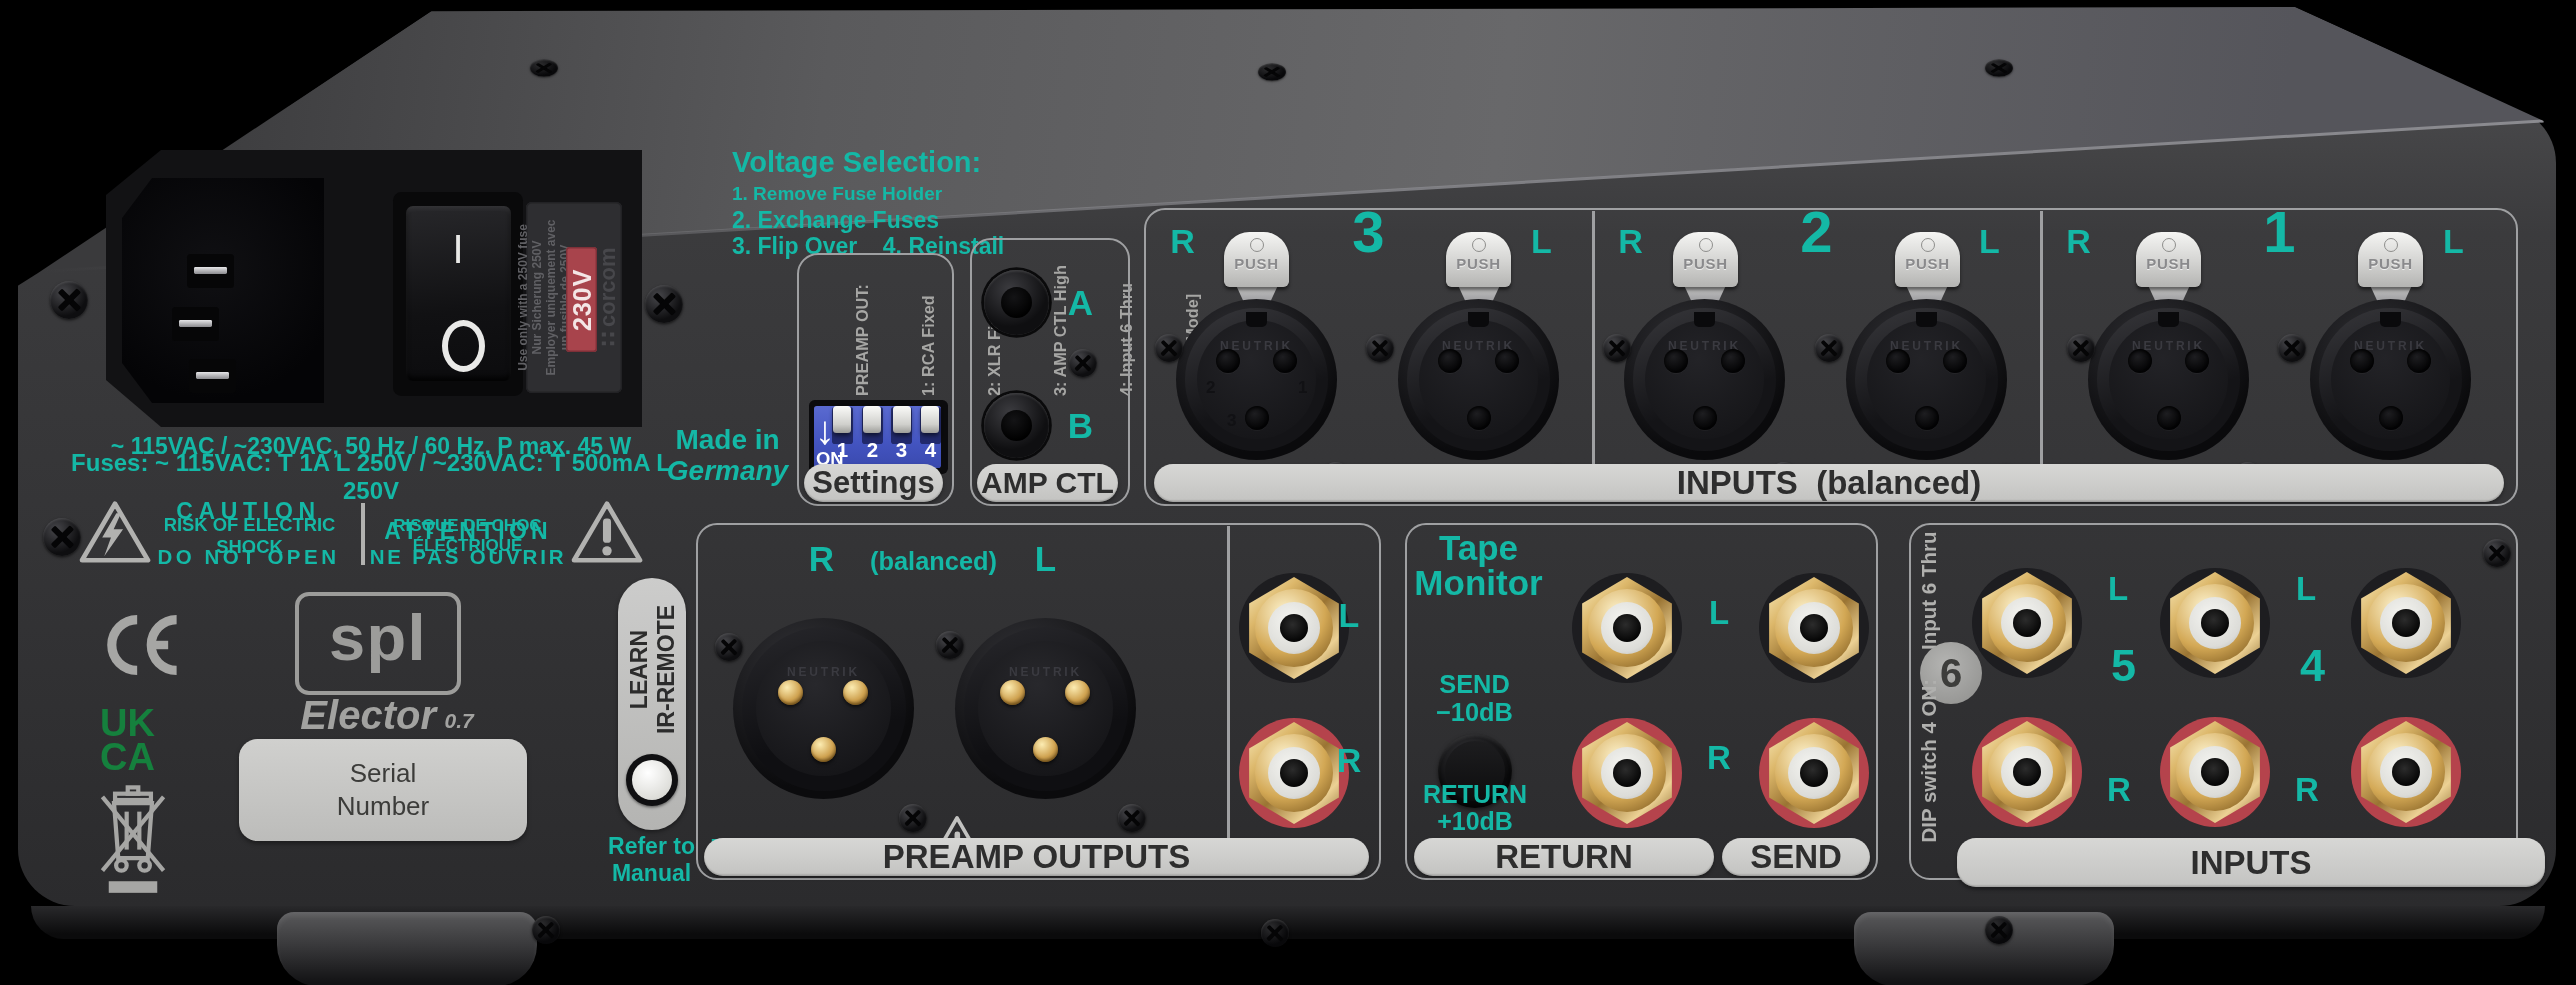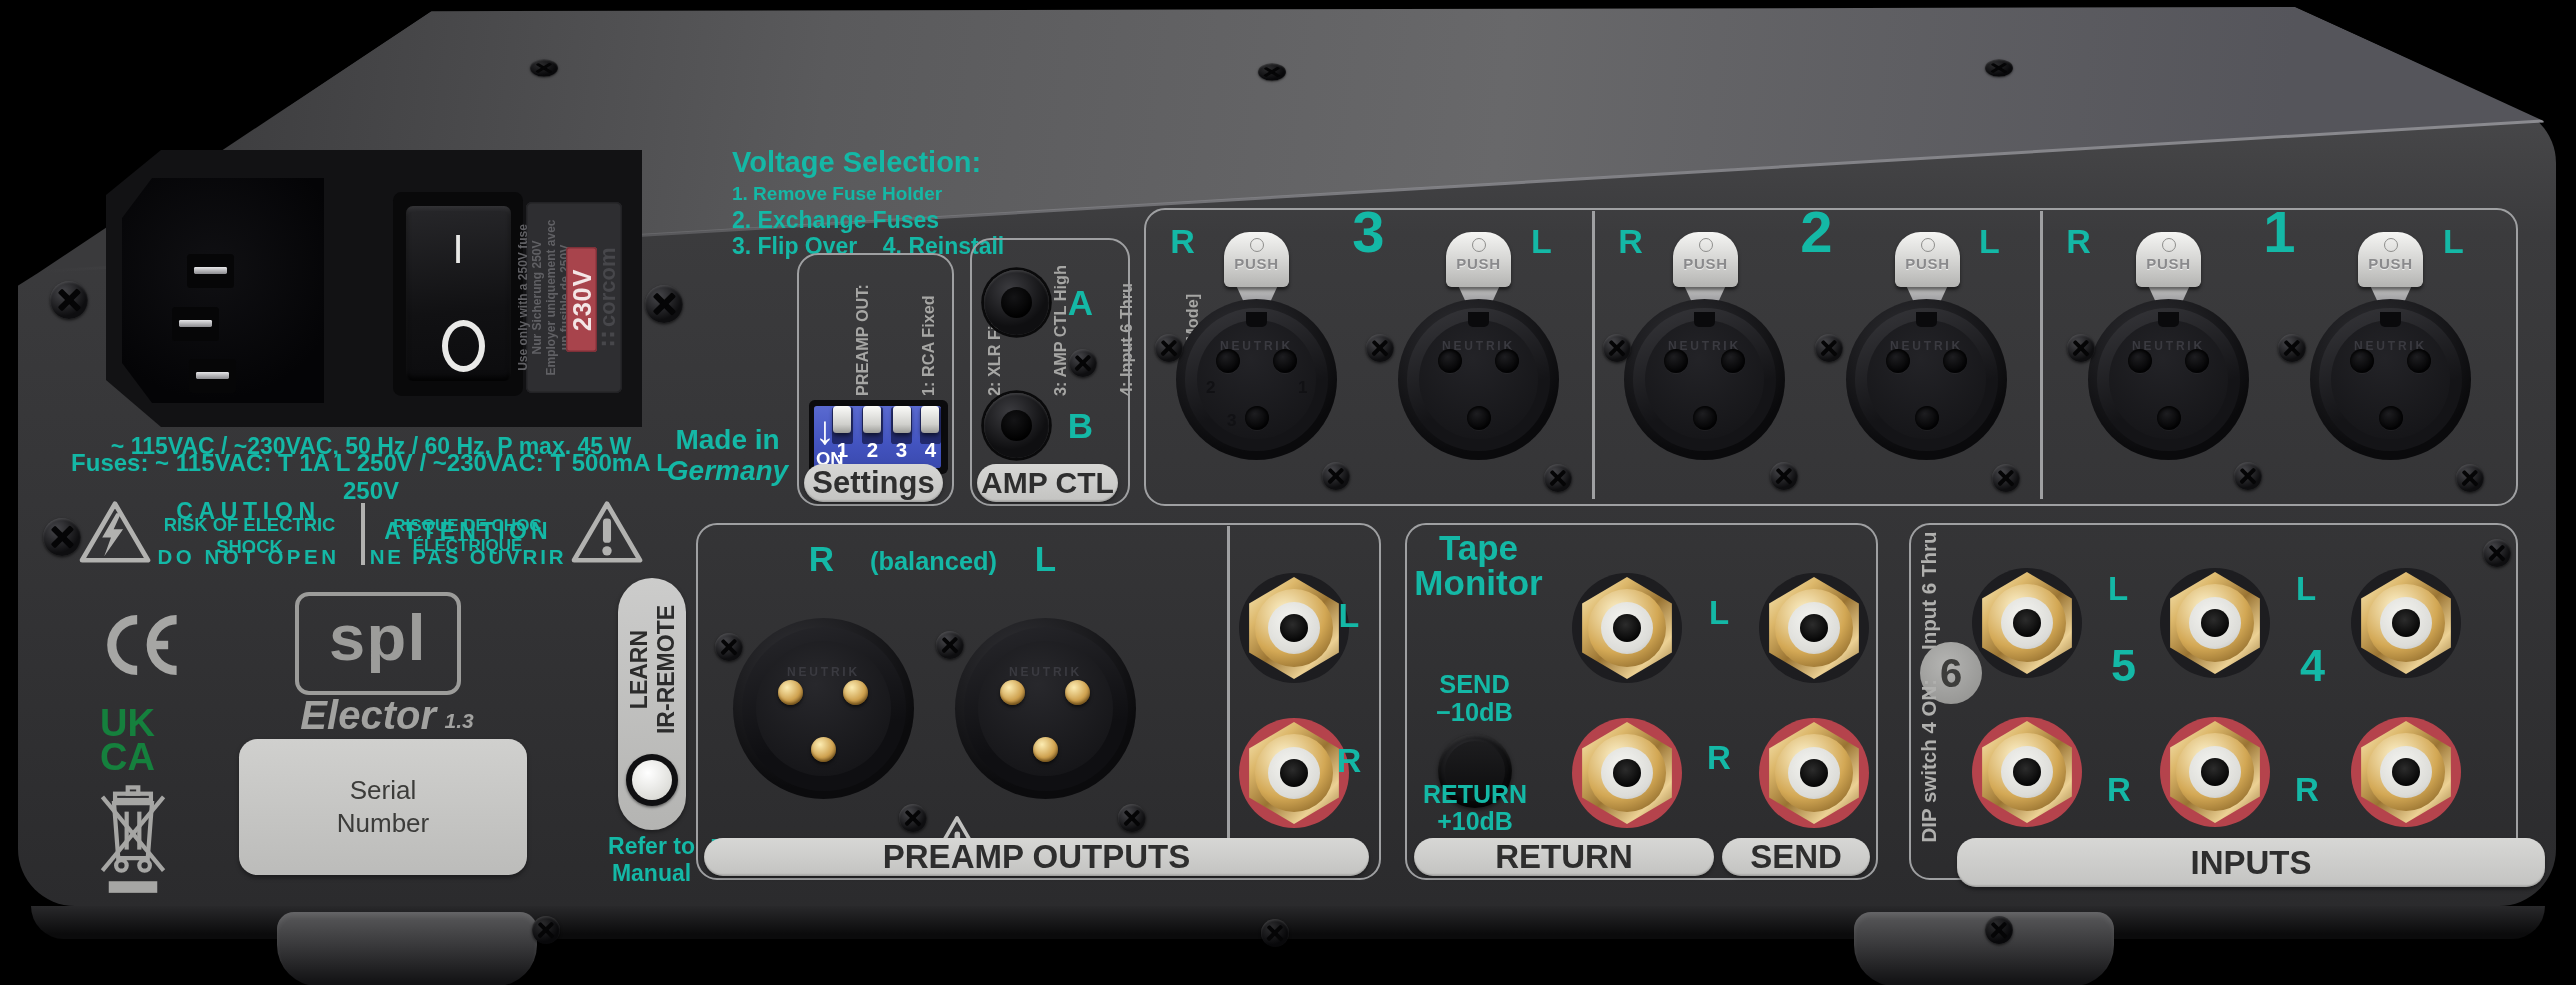--- a/index.html
+++ b/index.html
@@ -221,23 +221,23 @@
         <line x1="64" y1="16" x2="6" y2="86"></line>
     </g>
     <rect x="12" y="96" width="46" height="11" fill="#a6a6a4"></rect>
   </svg>
 
   <div class="abs ctr" style="left:295px;top:592px;width:158px;height:95px;border:4.2px solid #9c9c9a;border-radius:14px;">
     <span style="font-size:65px;font-weight:700;color:#9c9c9a;letter-spacing:1.4px;transform:translateY(-5.7px);">spl</span>
   </div>
   <div class="abs ctr" style="left:288px;top:694px;width:198px;height:42px;color:#a2a2a0;">
     <span style="font-size:40px;font-weight:700;font-style:italic;">Elector</span>
-    <span style="font-size:21px;font-weight:700;font-style:italic;margin:11.3px 0 0 8.5px;">1.3</span>
-  </div>
-  <div class="abs ctr" style="left:239px;top:739px;width:288px;height:136px;border-radius:18.4px;
+    <span style="font-size:21px;font-weight:700;font-style:italic;margin:11.3px 0 0 8.5px;">0.7</span>
+  </div>
+  <div class="abs ctr" style="left:239px;top:739px;width:288px;height:102px;border-radius:18.4px;
        background:linear-gradient(180deg,#d0d0ce,#bcbcba);box-shadow:0 2.1px 4.2px rgba(0,0,0,.35);">
     <div style="font-size:26px;line-height:33px;color:#3c3c3a;">
       <div>Serial</div>
       <div>Number</div>
     </div>
   </div>
 
   <div class="pill" style="left:618px;top:578px;width:68px;height:252px;"></div>
   <div class="rotv ctr" style="left:546px;top:640px;width:212px;height:59px;">
     <div style="font-size:23px;line-height:27px;font-weight:700;color:#2c2c2c;">
@@ -401,20 +401,21 @@
     <div class="brandtxt" style="top:40px;">NEUTRIK</div>
     <div class="xlrf-hole" style="left:40px;top:50px;"></div>
       <div class="xlrf-hole" style="left:97px;top:50px;"></div>
       <div class="xlrf-hole" style="left:69px;top:107px;"></div>
   </div>
   <div class="screw sm" style="left:2067px;top:334px;"></div>
   <div class="screw sm" style="left:2278px;top:334px;"></div>
   <div class="screw sm" style="left:2234px;top:462px;"></div>
   <div class="screw sm" style="left:2456px;top:464px;"></div>
 
+  <div class="bar" style="left:1154px;top:464px;width:1350px;height:38px;font-size:33px;">INPUTS  (balanced)</div>
 
   <div class="sec" style="left:696px;top:523px;width:681px;height:353px;"></div>
   <div class="vdiv" style="left:1227px;top:526px;height:348px;"></div>
   <div class="txt ctr" style="left:797px;top:539px;width:49px;height:40px;font-size:35px;">R</div>
   <div class="txt ctr" style="left:877px;top:546px;width:113px;height:31px;font-size:25.4px;">(balanced)</div>
   <div class="txt ctr" style="left:1021px;top:539px;width:49px;height:40px;font-size:35px;">L</div>
   <div class="xlrm" style="left:823px;top:708px;">
     <div class="xlrm-out"></div>
       <div class="xlrm-ring"></div>
       <div class="xlrm-face"></div>

